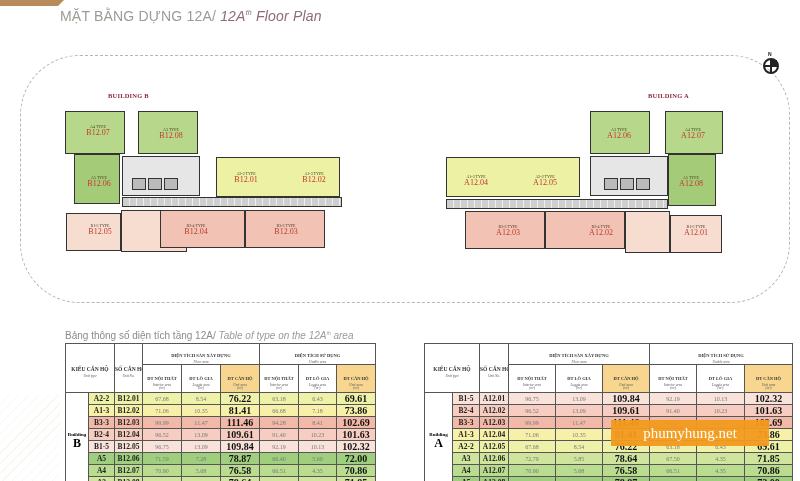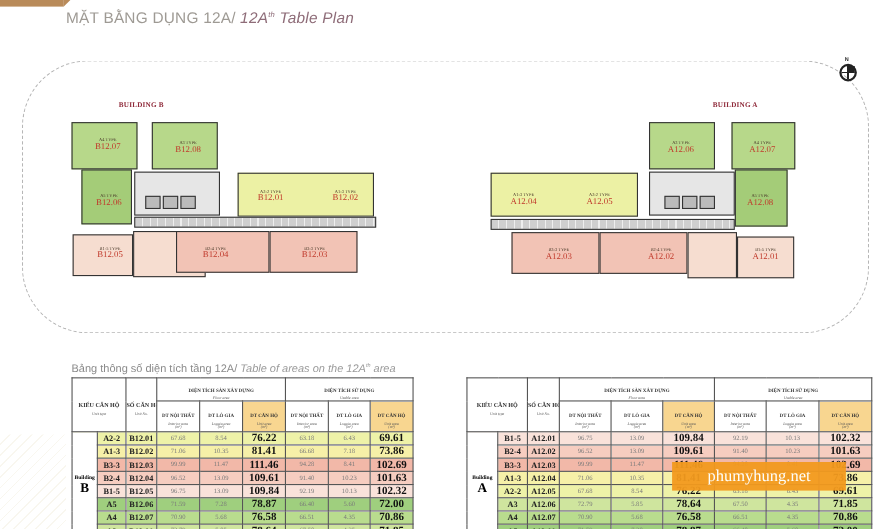--- a/index.html
+++ b/index.html
@@ -55,21 +55,21 @@
 
   .watermark { position: absolute; left: 611px; top: 420px; width: 158px; height: 26px; background: #f39a1e; color: #fff; font-family: "Liberation Serif", serif; font-size: 15px; text-align: center; line-height: 26px; opacity: 0.95; }
   .bg-sketch { position: absolute; left: 0; top: 395px; width: 60px; height: 86px; background: repeating-linear-gradient(135deg, transparent 0 6px, #f6f3e8 6px 7px); opacity: 0.7; }
 </style>
 </head>
 <body>
 
 <div class="accent-bar"></div>
 
 <div class="page-title">
-  <span>MẶT BẰNG DỤNG 12A/</span><span class="en"><span>12A</span><sup>th</sup> <span>Table Plan</span></span>
+  <span>MẶT BẰNG DỰNG 12A/</span><span class="en"><span>12A</span><sup>th</sup> <span>Floor Plan</span></span>
 </div>
 
 <div class="site"></div>
 <div class="compass-n">N</div>
 <div class="compass"></div>
 
 <div class="building-label" style="left:108px;top:92px;">BUILDING B</div>
 <div class="building-label" style="left:648px;top:92px;">BUILDING A</div>
 
 <div class="plan">
@@ -167,21 +167,21 @@
   <div class="unit-tag" style="left:678px;top:225px;width:36px;">
       <span class="t">B1-5 TYPE</span>
       <span class="n">A12.01</span>
     </div>
 </div>
 
 <div class="bg-sketch"></div>
 
 <div class="table-caption">
   <span>Bảng thông số diện tích tầng 12A/</span>
-  <span class="en"><span>Table of areas on the 12A</span><sup>th</sup> <span>area</span></span>
+  <span class="en"><span>Table of type on the 12A</span><sup>th</sup> <span>area</span></span>
 </div>
 
 <table class="area" id="tbl-b" style="left:65px;top:343px;width:310px;">
   <colgroup>
     <col style="width:23px">
       <col style="width:26px">
       <col style="width:28px">
     <col style="width:39px">
       <col style="width:39px">
       <col style="width:39px">

